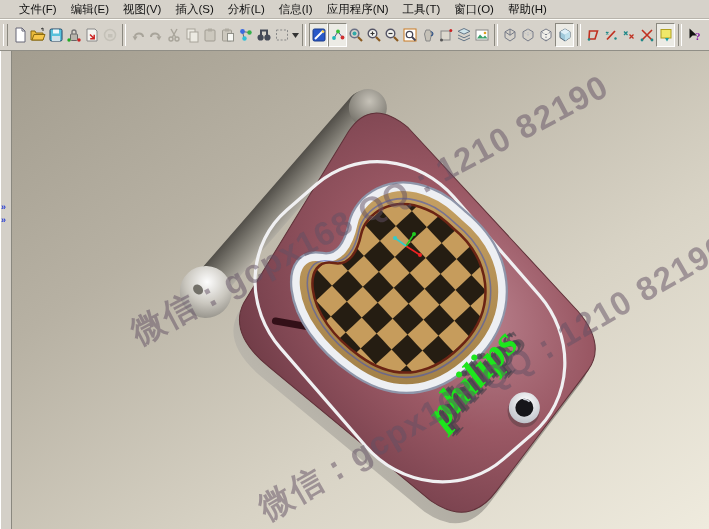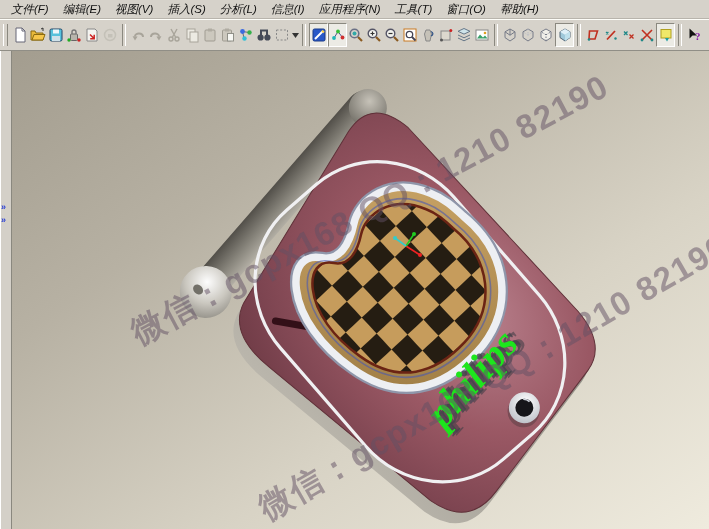--- a/index.html
+++ b/index.html
@@ -1,21 +1,21 @@
 <!DOCTYPE html>
 <html><head>
 <meta charset="utf-8">
 <style>
   html,body{margin:0;padding:0;}
   body{width:709px;height:529px;overflow:hidden;font-family:"Liberation Sans",sans-serif;background:#d6d2ca;}
   #app{position:relative;width:709px;height:529px;}
 
   
   .menubar{height:18px;display:flex;align-items:flex-end;background:#d6d2ca;
-    border-bottom:1px solid #b8b4ac;padding-left:4px;font-size:11.5px;color:#111;font-style:italic;}
+    border-bottom:1px solid #b8b4ac;padding-left:12px;font-size:11.5px;color:#111;}
   .menu-item{padding:1px 7px;white-space:nowrap;cursor:default;}
 
   
   .toolbar{height:30px;display:flex;align-items:center;background:#d6d2ca;
     border-top:1px solid #fdfdf8;border-bottom:1px solid #908e86;padding-left:2px;}
   .grip{width:3px;height:22px;border-left:1px solid #fff;border-right:1px solid #8a887f;margin:0 3px 0 1px;}
   .sep{width:2px;height:22px;border-left:1px solid #8a887f;border-right:1px solid #fff;margin:0 3px;}
   .tbtn{width:18px;height:24px;display:flex;align-items:center;justify-content:center;flex:0 0 auto;}
   .tbtn.pressed{background:#ecebe5;border:1px solid;border-color:#8a887f #fff #fff #8a887f;height:22px;width:17px;}
   .tbtn svg{display:block;}

